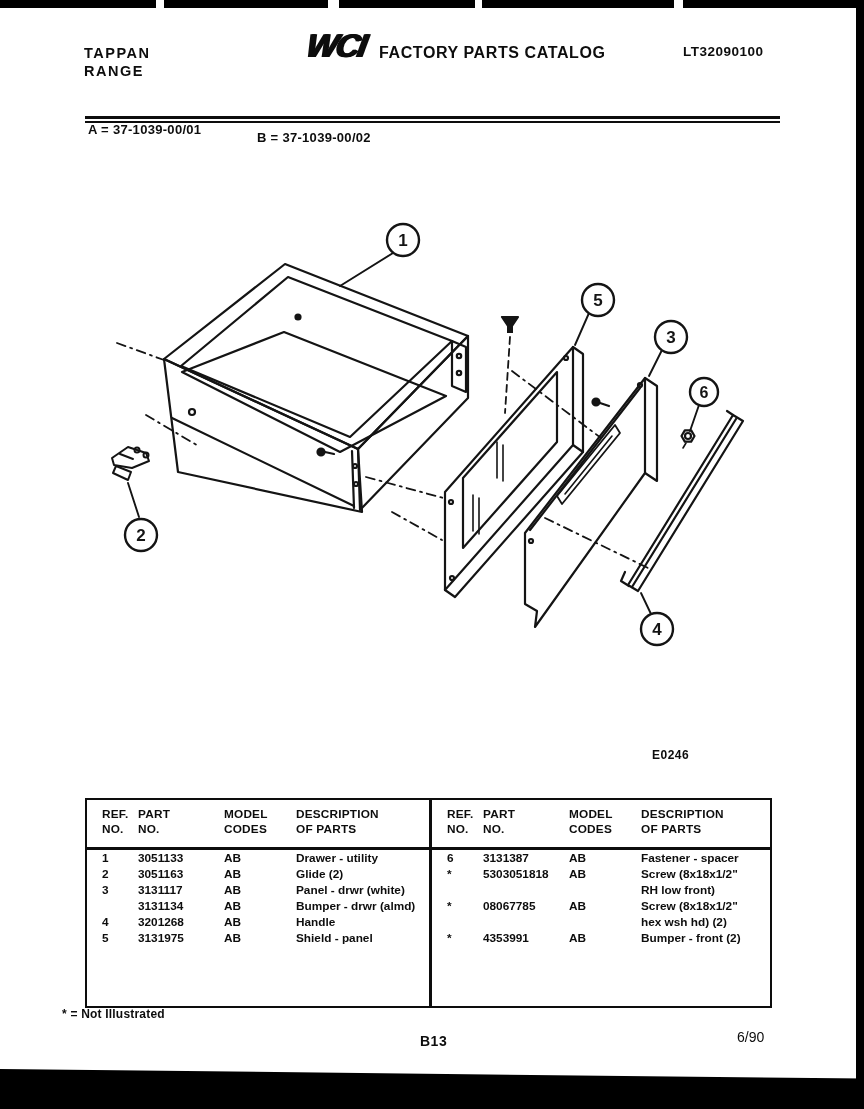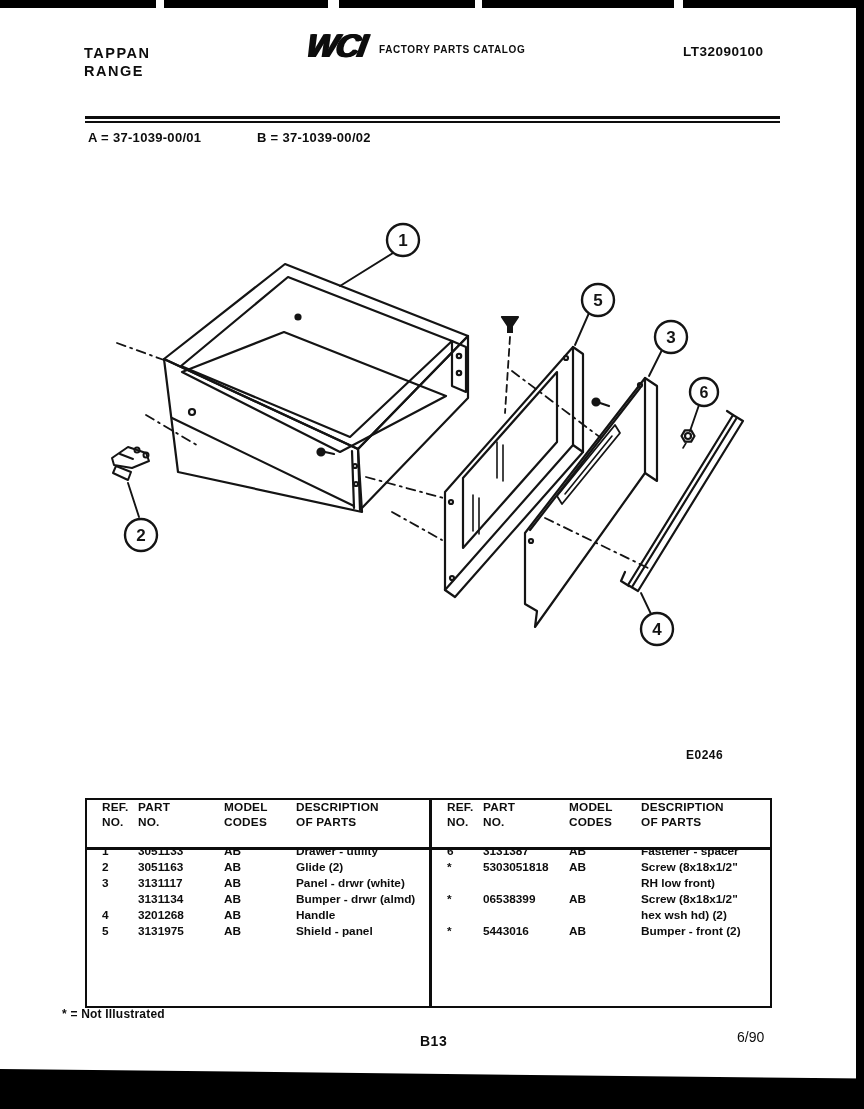--- a/index.html
+++ b/index.html
@@ -7,33 +7,33 @@
         font-family:"Liberation Sans",sans-serif;color:#0d0d0d;overflow:hidden}
   .abs{position:absolute}
   .bar-top{position:absolute;left:0;top:0;width:864px;height:8px;
     background:linear-gradient(90deg,#000 0 18%,#fff 18% 19%,#000 19% 38%,#fff 38% 39.2%,#000 39.2% 55%,#fff 55% 55.8%,#000 55.8% 78%,#fff 78% 79%,#000 79% 100%)}
   .bar-right{position:absolute;right:0;top:0;width:8px;height:1109px;background:#000}
   .bar-bottom{position:absolute;left:0;top:1069px;width:864px;height:40px;background:#000;
     clip-path:polygon(0 0,100% 24%,100% 100%,0 100%)}
   .brand{font-size:14.5px;font-weight:bold;letter-spacing:1.5px;line-height:18px}
   .logo{font-size:33px;font-weight:bold;font-style:italic;letter-spacing:-2px;
         transform:skewX(-10deg);text-shadow:1.2px 0 #0d0d0d,2.2px 0 #0d0d0d}
-  .title{font-size:10px;font-weight:bold;letter-spacing:.6px}
+  .title{font-size:16px;font-weight:bold;letter-spacing:.6px}
   .pubnum{font-size:13.5px;font-weight:bold;letter-spacing:.5px}
   .model{font-size:13px;font-weight:bold;letter-spacing:.3px}
   .figcode{font-size:12px;font-weight:bold;letter-spacing:.5px}
   .rule{background:#0d0d0d}
   .ptable{left:85px;top:798px;width:687px;height:210px;border:2.5px solid #0d0d0d;box-sizing:border-box}
   .headline{position:absolute;left:0;right:0;top:47px;height:3px;background:#0d0d0d}
   .vdiv{position:absolute;left:342px;top:0;bottom:0;width:2.5px;background:#0d0d0d}
   .half{position:absolute;top:0;bottom:0;font-size:11.8px;font-weight:bold}
   .half.left{left:0;width:342px}
   .half.right{left:345px;right:0}
   .prow{display:grid;grid-template-columns:36px 86px 72px auto;padding-left:15px;line-height:16px}
-  .thead .prow{}
+  .thead .prow{padding-top:7px}
   .thead .hcell div{line-height:15px;letter-spacing:.2px}
   .rows{margin-top:13px}
   .cell.desc div{line-height:16px}
   .note{font-size:12px;font-weight:bold;letter-spacing:.2px}
   .pageno{font-size:14px;font-weight:bold;letter-spacing:.5px}
   .date{font-size:14px;font-weight:normal}
   svg text{font-family:"Liberation Sans",sans-serif;font-weight:bold}
 </style>
 </head>
 <body>
@@ -47,21 +47,21 @@
     <div>TAPPAN</div>
     <div>RANGE</div>
   </div>
   <div class="logo abs" style="left:306px;top:27px">WCI</div>
   <div class="title abs" style="left:379px;top:44px">FACTORY PARTS CATALOG</div>
   <div class="pubnum abs" style="left:683px;top:44px">LT32090100</div>
 
   <div class="rule abs" style="left:85px;top:116px;width:695px;height:3px"></div>
   <div class="rule abs" style="left:85px;top:121px;width:695px;height:1.5px"></div>
 
-  <div class="model abs" style="left:88px;top:130px">A = 37-1039-00/01</div>
+  <div class="model abs" style="left:88px;top:122px">A = 37-1039-00/01</div>
   <div class="model abs" style="left:257px;top:130px">B = 37-1039-00/02</div>
 
   <svg class="abs" style="left:0;top:195px" width="864" height="566" viewBox="0 0 864 566">
     <g stroke="#141414" fill="none" stroke-width="2.2" stroke-linejoin="round" stroke-linecap="round">
 
       <g stroke-width="1.8" stroke-dasharray="9,5,2,5">
         <line x1="117" y1="148" x2="164" y2="165"></line>
         <line x1="146" y1="220" x2="200" y2="252"></line>
         <line x1="366" y1="282" x2="447" y2="304"></line>
         <line x1="392" y1="317" x2="442" y2="345"></line>
@@ -173,21 +173,21 @@
             <text x="598" y="111" font-size="17" text-anchor="middle" fill="#141414" stroke="none">5</text>
           </g>
         <g>
             <circle cx="704" cy="197" r="14"></circle>
             <text x="704" y="203" font-size="16" text-anchor="middle" fill="#141414" stroke="none">6</text>
           </g>
       </g>
     </g>
   </svg>
 
-  <div class="figcode abs" style="left:686px;top:748px">E0246</div>
+  <div class="figcode abs" style="left:652px;top:748px">E0246</div>
 
   <div class="ptable abs">
     <div class="headline"></div>
     <div class="vdiv"></div>
 
     <div class="half left">
       <div class="thead">
         <div class="prow">
           <div class="hcell">
               <div>REF.</div>
@@ -281,30 +281,30 @@
           <div class="cell">*</div>
           <div class="cell">5303051818</div>
           <div class="cell">AB</div>
           <div class="cell desc">
             <div>Screw (8x18x1/2"</div>
             <div>RH low front)</div>
           </div>
         </div>
         <div class="prow">
           <div class="cell">*</div>
-          <div class="cell">06538399</div>
+          <div class="cell">08067785</div>
           <div class="cell">AB</div>
           <div class="cell desc">
             <div>Screw (8x18x1/2"</div>
             <div>hex wsh hd) (2)</div>
           </div>
         </div>
         <div class="prow">
           <div class="cell">*</div>
-          <div class="cell">5443016</div>
+          <div class="cell">4353991</div>
           <div class="cell">AB</div>
           <div class="cell desc">
             <div>Bumper - front (2)</div>
           </div>
         </div>
       </div>
     </div>
   </div>
 
   <div class="note abs" style="left:62px;top:1007px">* = Not Illustrated</div>

